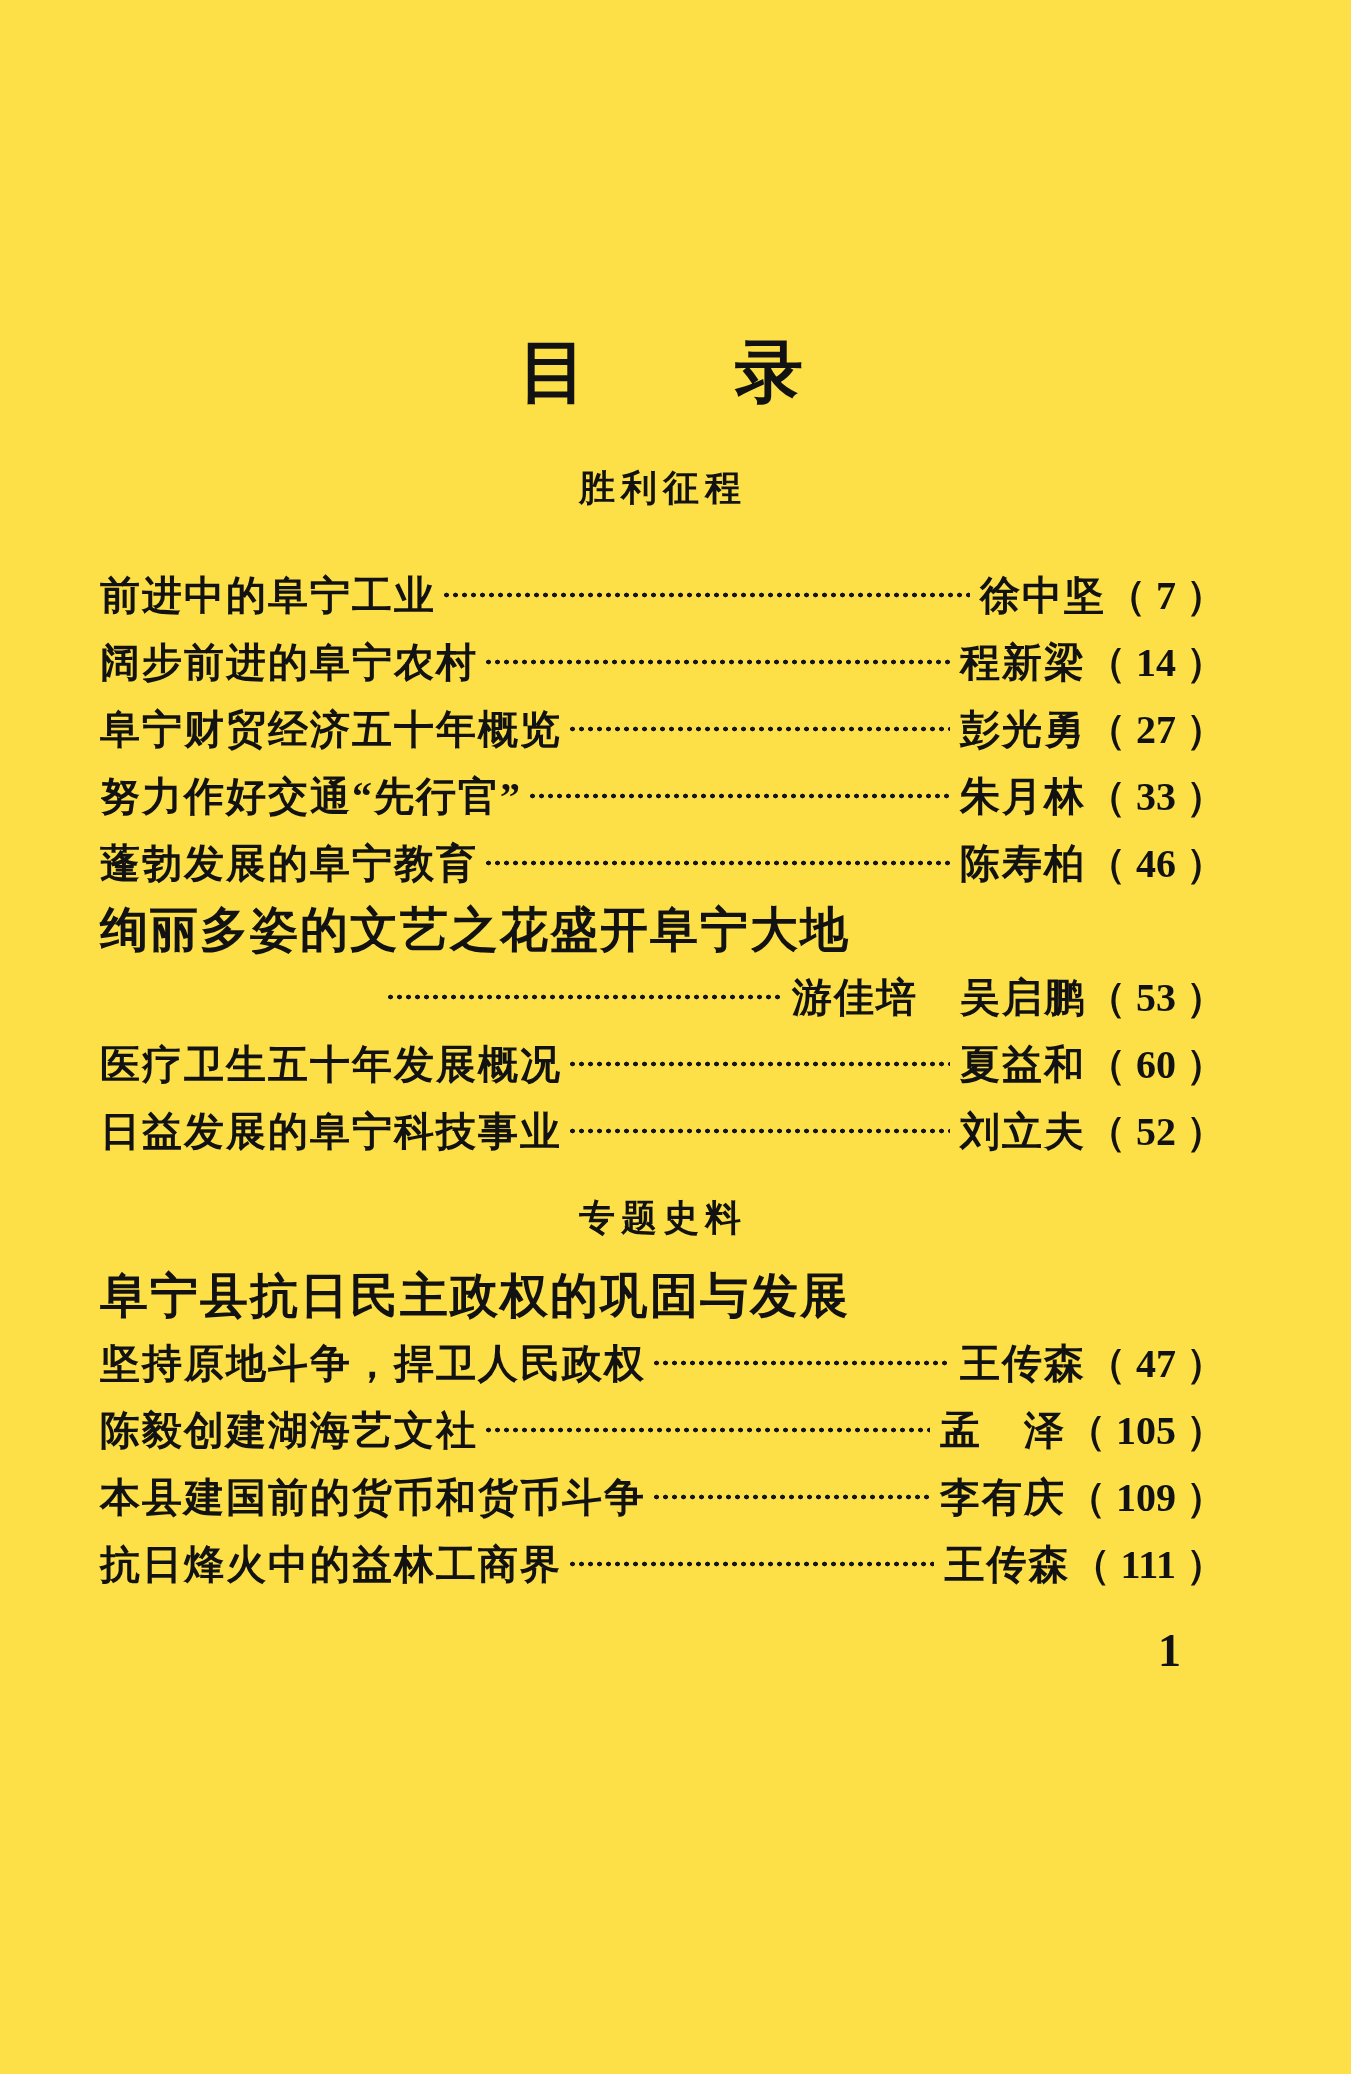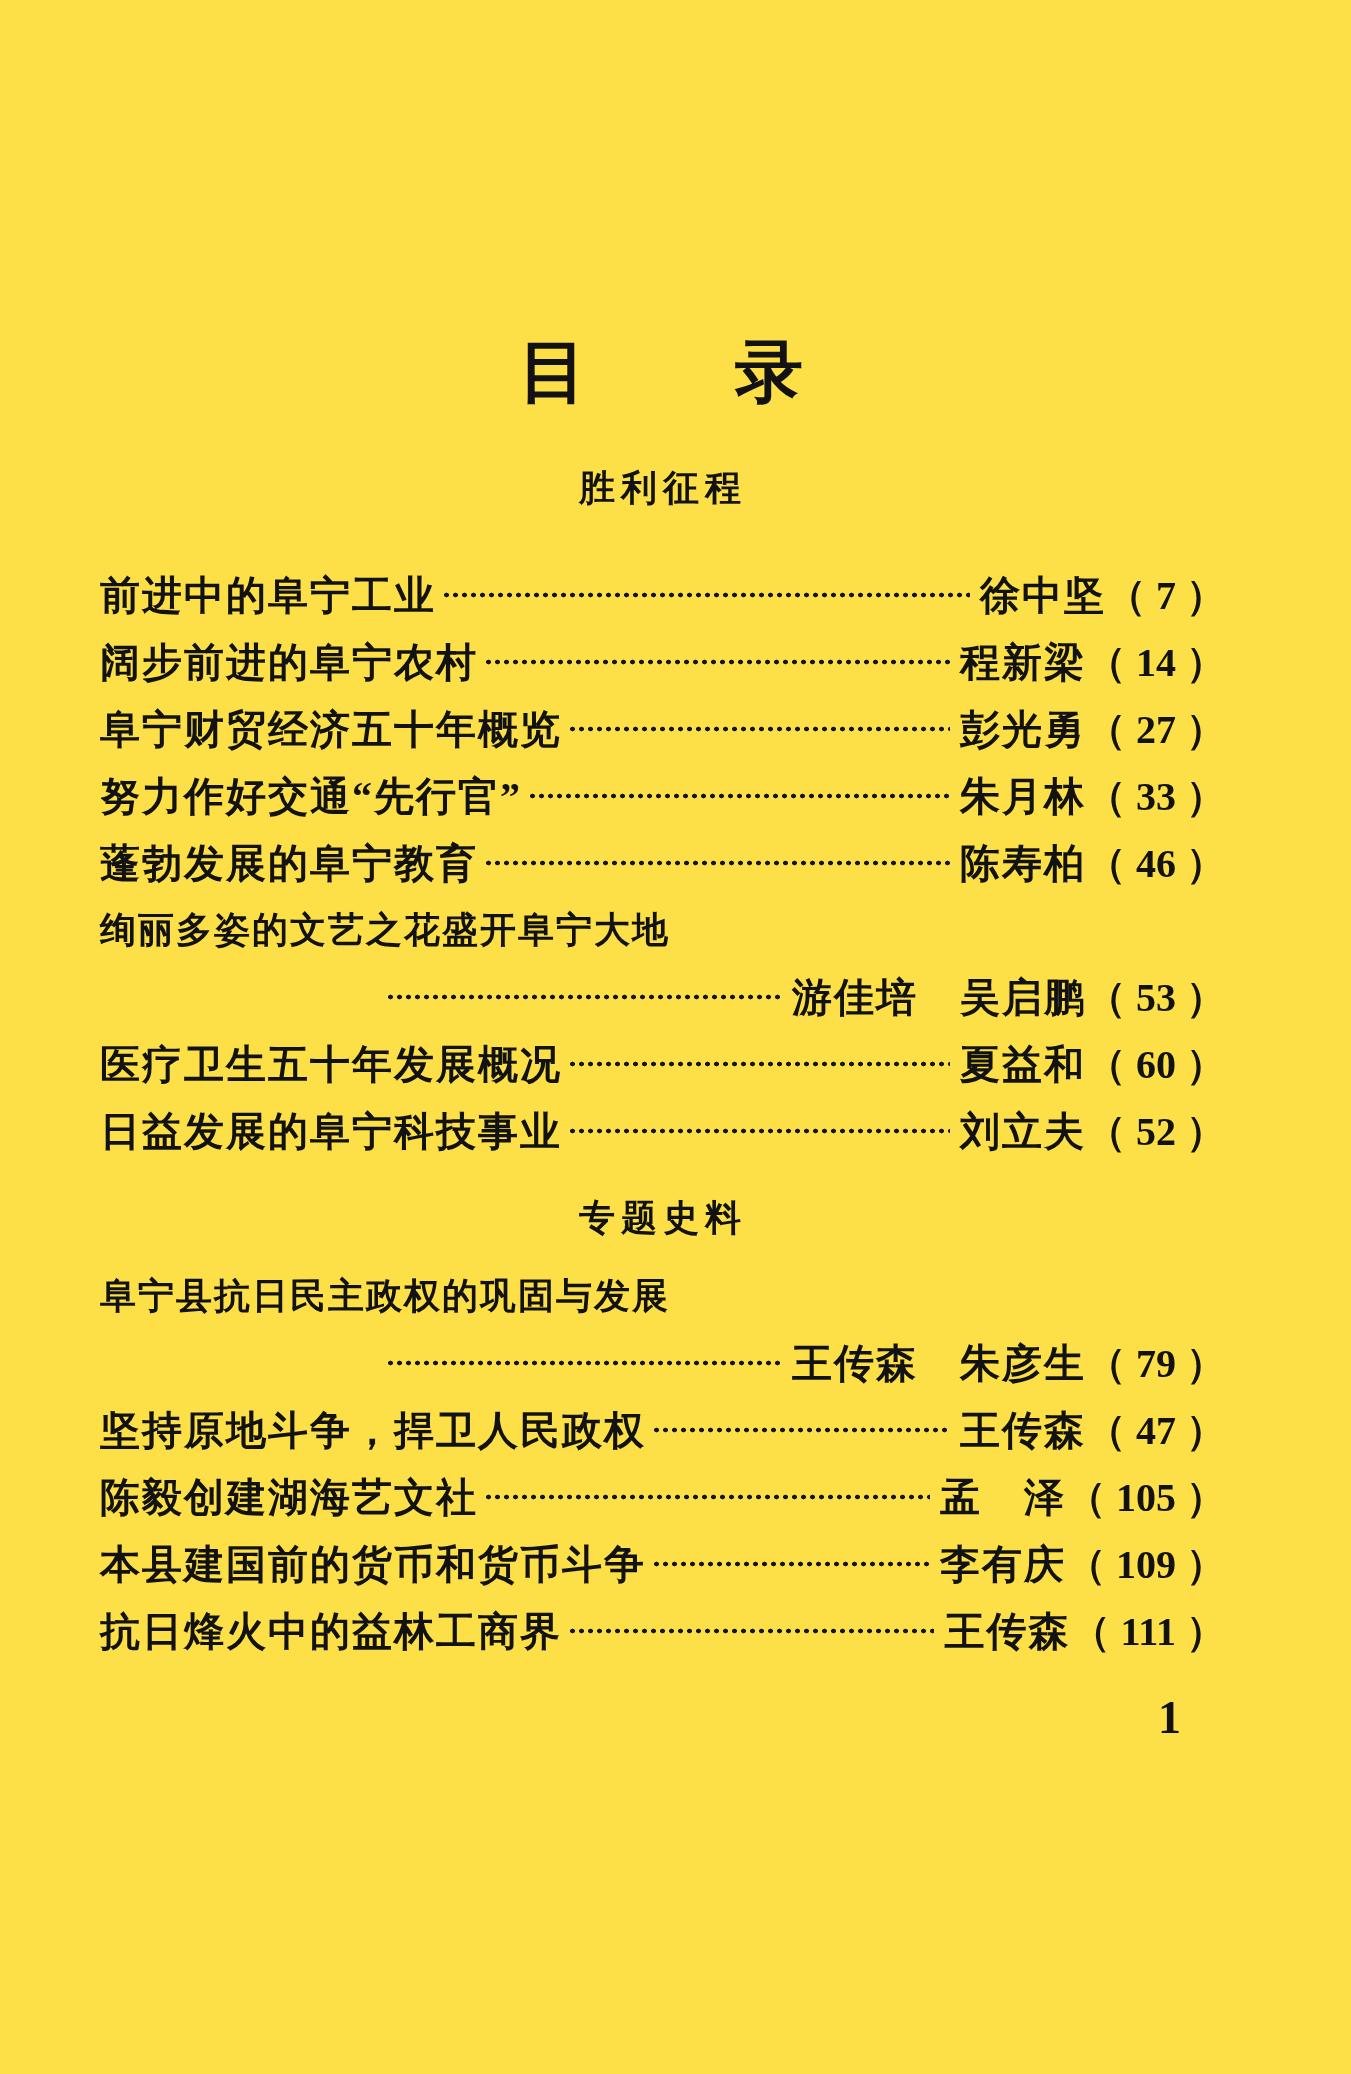--- a/index.html
+++ b/index.html
@@ -63,21 +63,21 @@
   .entries-2 { margin-top:23px; }
   .folio {
     margin-top:28px;
     text-align:right;
     padding-right:45px;
     font-size:46px;
     font-weight:bold;
     line-height:60px;
   }
   .wrap-title { height:58px; margin-bottom:9px; display:flex; align-items:center;
-    font-size:36px; font-weight:bold; white-space:pre; letter-spacing:2px; }
+    font-size:48px; font-weight:bold; white-space:pre; letter-spacing:2px; }
 </style>
 </head>
 <body>
 
 <div class="page">
   <div class="content">
 
     <div class="doc-title">目　　录</div>
 
 
@@ -139,26 +139,20 @@
     </div>
 
     <div class="section-heading h2">专题史料</div>
 
     <div class="entries-2">
 
       <div class="wrap-title">
         <span class="t">阜宁县抗日民主政权的巩固与发展</span>
       </div>
       <div class="toc-row">
-        <span class="cont-indent"></span>
-        <span class="leader"></span>
-        <span class="a">王传森　朱彦生</span>
-        <span class="p">（ 79 ）</span>
-      </div>
-      <div class="toc-row">
         <span class="t">坚持原地斗争，捍卫人民政权</span>
         <span class="leader"></span>
         <span class="a">王传森</span>
         <span class="p">（ 47 ）</span>
       </div>
       <div class="toc-row">
         <span class="t">陈毅创建湖海艺文社</span>
         <span class="leader"></span>
         <span class="a">孟　泽</span>
         <span class="p">（ 105 ）</span>

